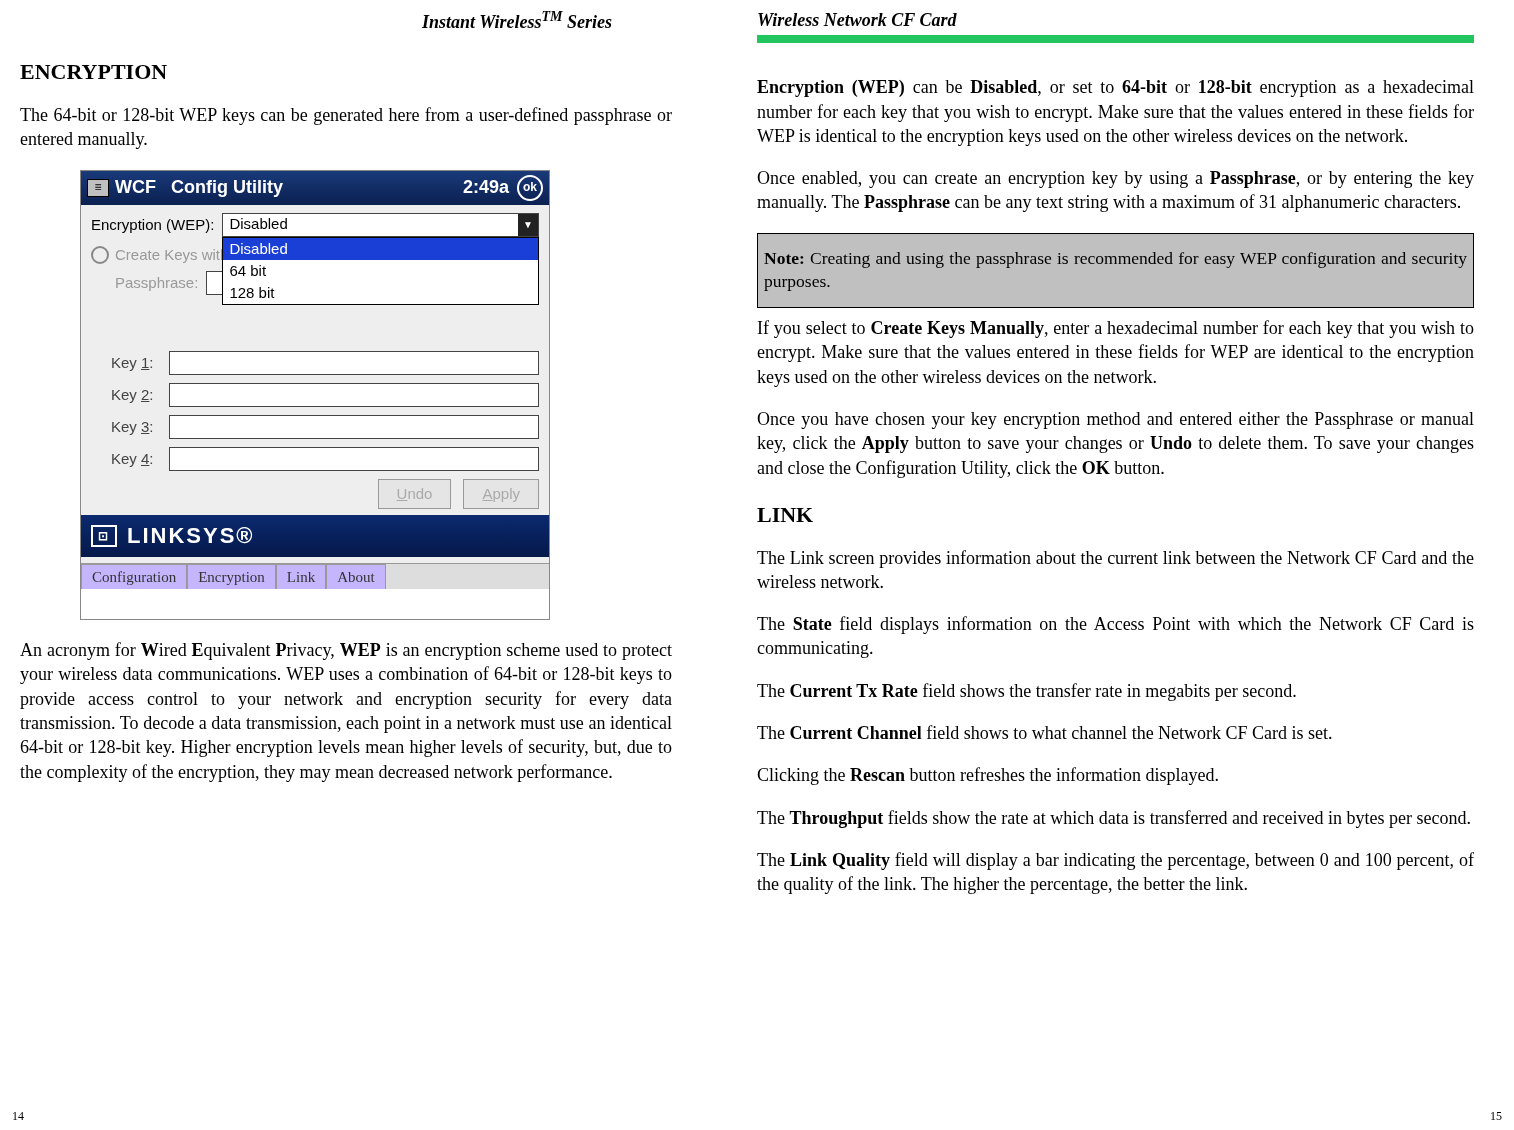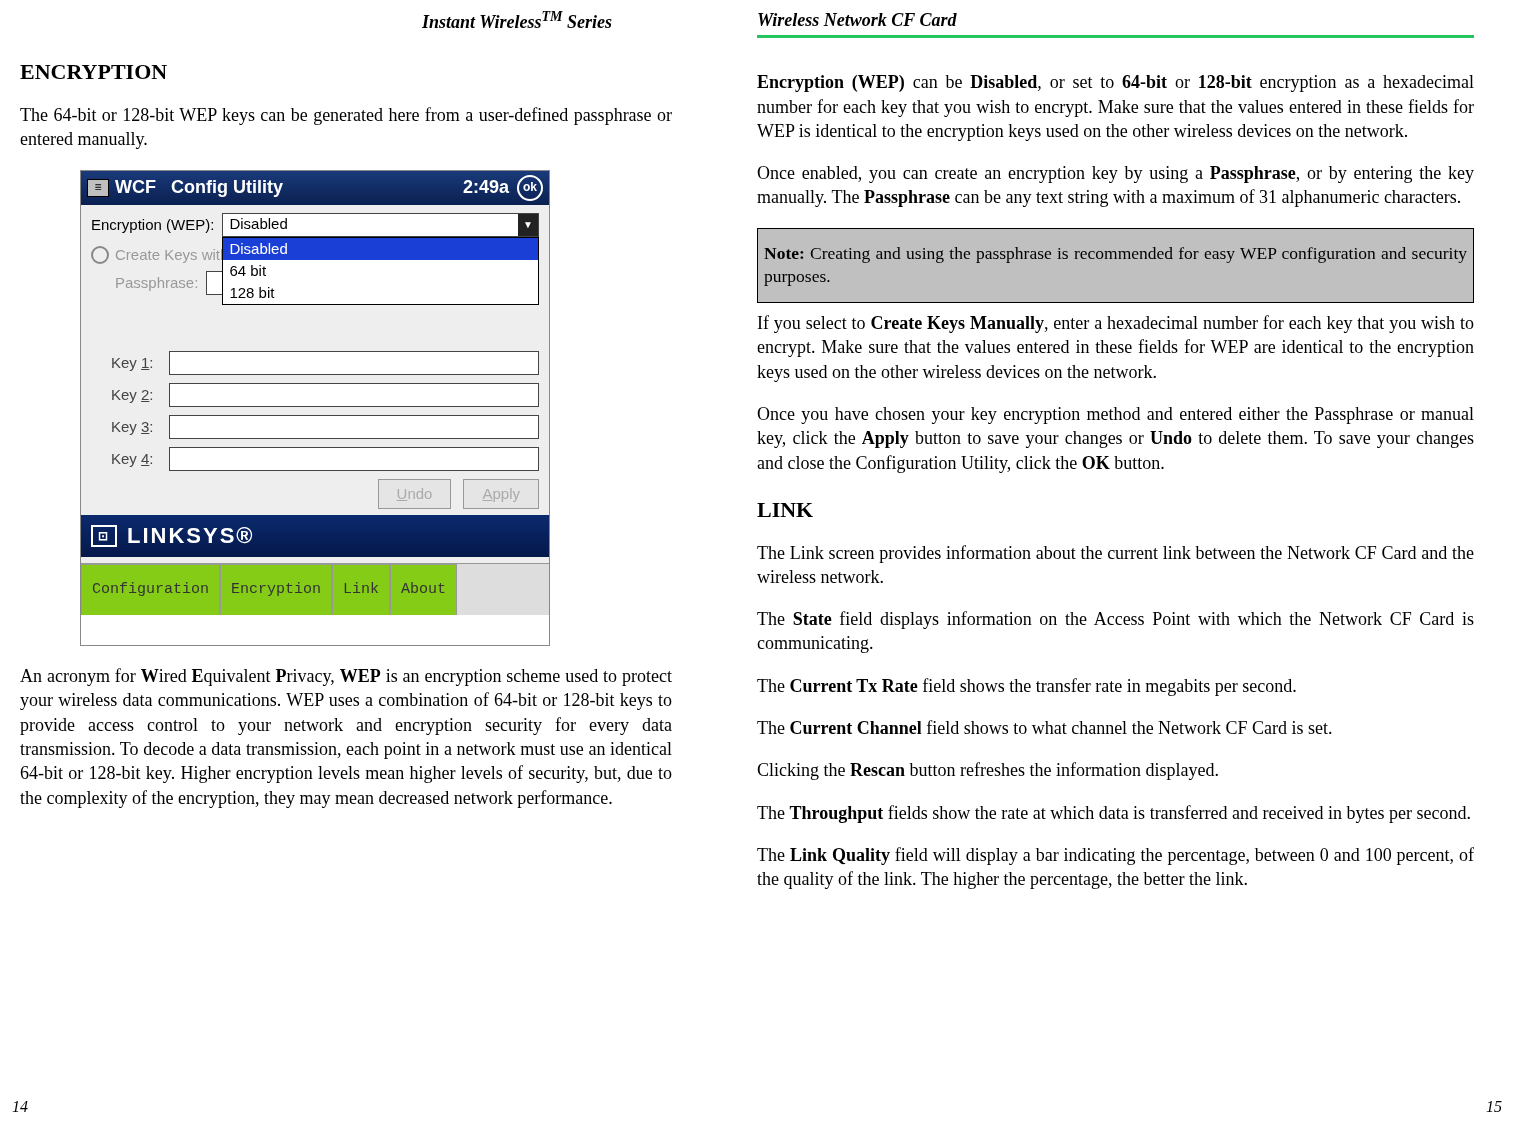--- a/index.html
+++ b/index.html
@@ -19,21 +19,21 @@
       position: relative;
     }
     .page-header {
       font-style: italic;
       font-weight: bold;
       font-family: Georgia, "Times New Roman", serif;
       font-size: 18px;
       padding-bottom: 3px;
     }
     .page-header-left { text-align: right; padding-right: 60px; }
-    .page-header-right { text-align: left; border-bottom: 3px solid #22c55e; padding-left: 0; }
+    .page-header-right { text-align: left; border-bottom: 8px solid #22c55e; padding-left: 0; }
     .left-page { padding-left: 20px; padding-right: 85px; }
     .right-page { padding-left: 0; padding-right: 40px; }
     h2.section {
       font-weight: bold;
       font-size: 22px;
       margin: 20px 0 16px 0;
       text-align: justify;
     }
     p.body {
       text-align: justify;
@@ -140,31 +140,30 @@
       font-family: Arial, sans-serif; font-size: 22px;
       letter-spacing: 2px;
     }
     .ss-brand-logo {
       width: 26px; height: 22px; border: 2px solid #fff;
       margin-right: 10px; display: inline-flex;
       align-items: center; justify-content: center; font-size: 12px;
     }
     .ss-tabs { display: flex; background: #ddd; border-top: 1px solid #999; margin: 0 -10px; }
     .ss-tab {
-      padding: 15px 10px; border: 1px solid #999;
-      border-bottom: none; background: #84cc16;
+      padding: 2px 10px; border: 1px solid #999;
+      border-bottom: none; background: #c4b5fd;
       font-size: 15px; color: #333;
-      font-family: Liberation Mono, monospace;
+      font-family: Liberation Serif, serif;
     }
     .ss-bottom-space { height: 30px; background: #fff; margin: 0 -10px -6px -10px; }
     .page-number {
       position: absolute;
-      bottom: 12px;
-      font-size: 16px;
-      font-style: italic;
+      bottom: 6px;
+      font-size: 12px;
     }
     .pn-left { left: 12px; }
     .pn-right { right: 12px; }
     .b { font-weight: bold; }
     .u { text-decoration: underline; }
     sup.tm { font-size: 14px; vertical-align: super; font-style: italic; }
   </style>
 </head>
 <body>
 

